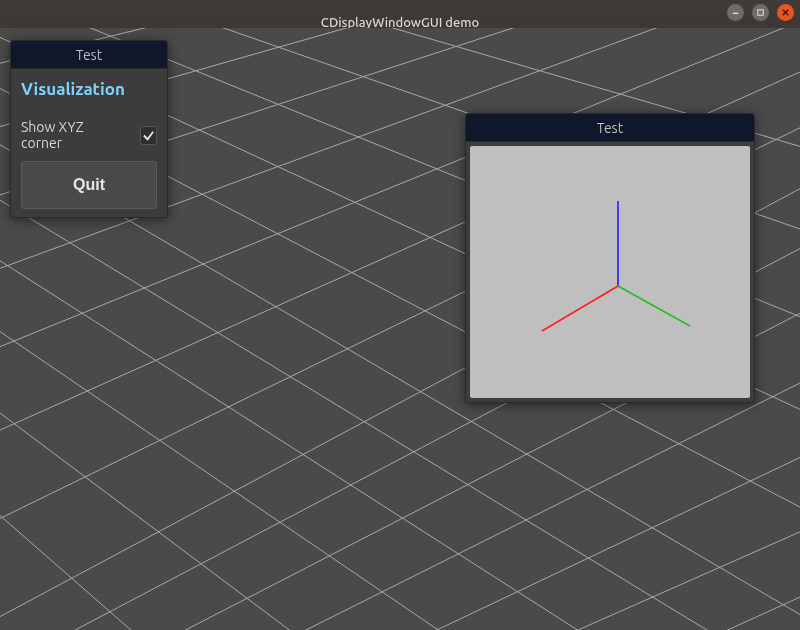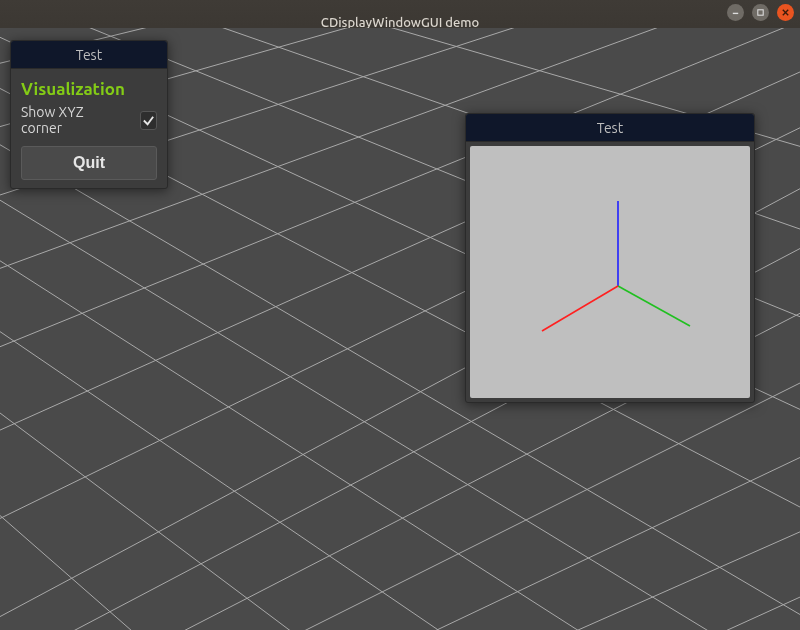--- a/index.html
+++ b/index.html
@@ -58,38 +58,38 @@
       border-bottom: 1px solid #2a2a2a;
       display: flex; align-items: center; justify-content: center;
       border-radius: 3px 3px 0 0;
     }
     .sub-title {
       color: #bdbdbd; font-size: 14px;
     }
     .sub-body { padding: 8px 10px; }
 
     .section-heading {
-      color: #84cc16; font-size: 17px; font-weight: 600;
-      margin: 2px 0 6px 0;
+      color: #7dd3fc; font-size: 17px; font-weight: 600;
+      margin: 2px 0 21px 0;
     }
     .row { display: flex; align-items: center; gap: 28px; margin: 4px 0; }
     .check-label { color: #d6d6d6; font-size: 14px; }
     .checkbox {
       width: 19px; height: 19px; border-radius: 3px;
       background: #2e2e2e; border: 1px solid #555;
       display: flex; align-items: center; justify-content: center;
     }
     .checkbox svg { width: 13px; height: 13px; }
     .q-button {
       width: 100%;
       background: #4a4a4a;
       border: 1px solid #5a5a5a;
       color: #e6e6e6;
       font-size: 16px; font-weight: 600;
-      padding: 7px 0;
+      padding: 14px 0;
       border-radius: 3px;
       margin-top: 6px;
     }
 
     .canvas-area {
       margin: 4px;
       background: #bfbfbf;
       position: relative;
       border-radius: 2px;
     }

